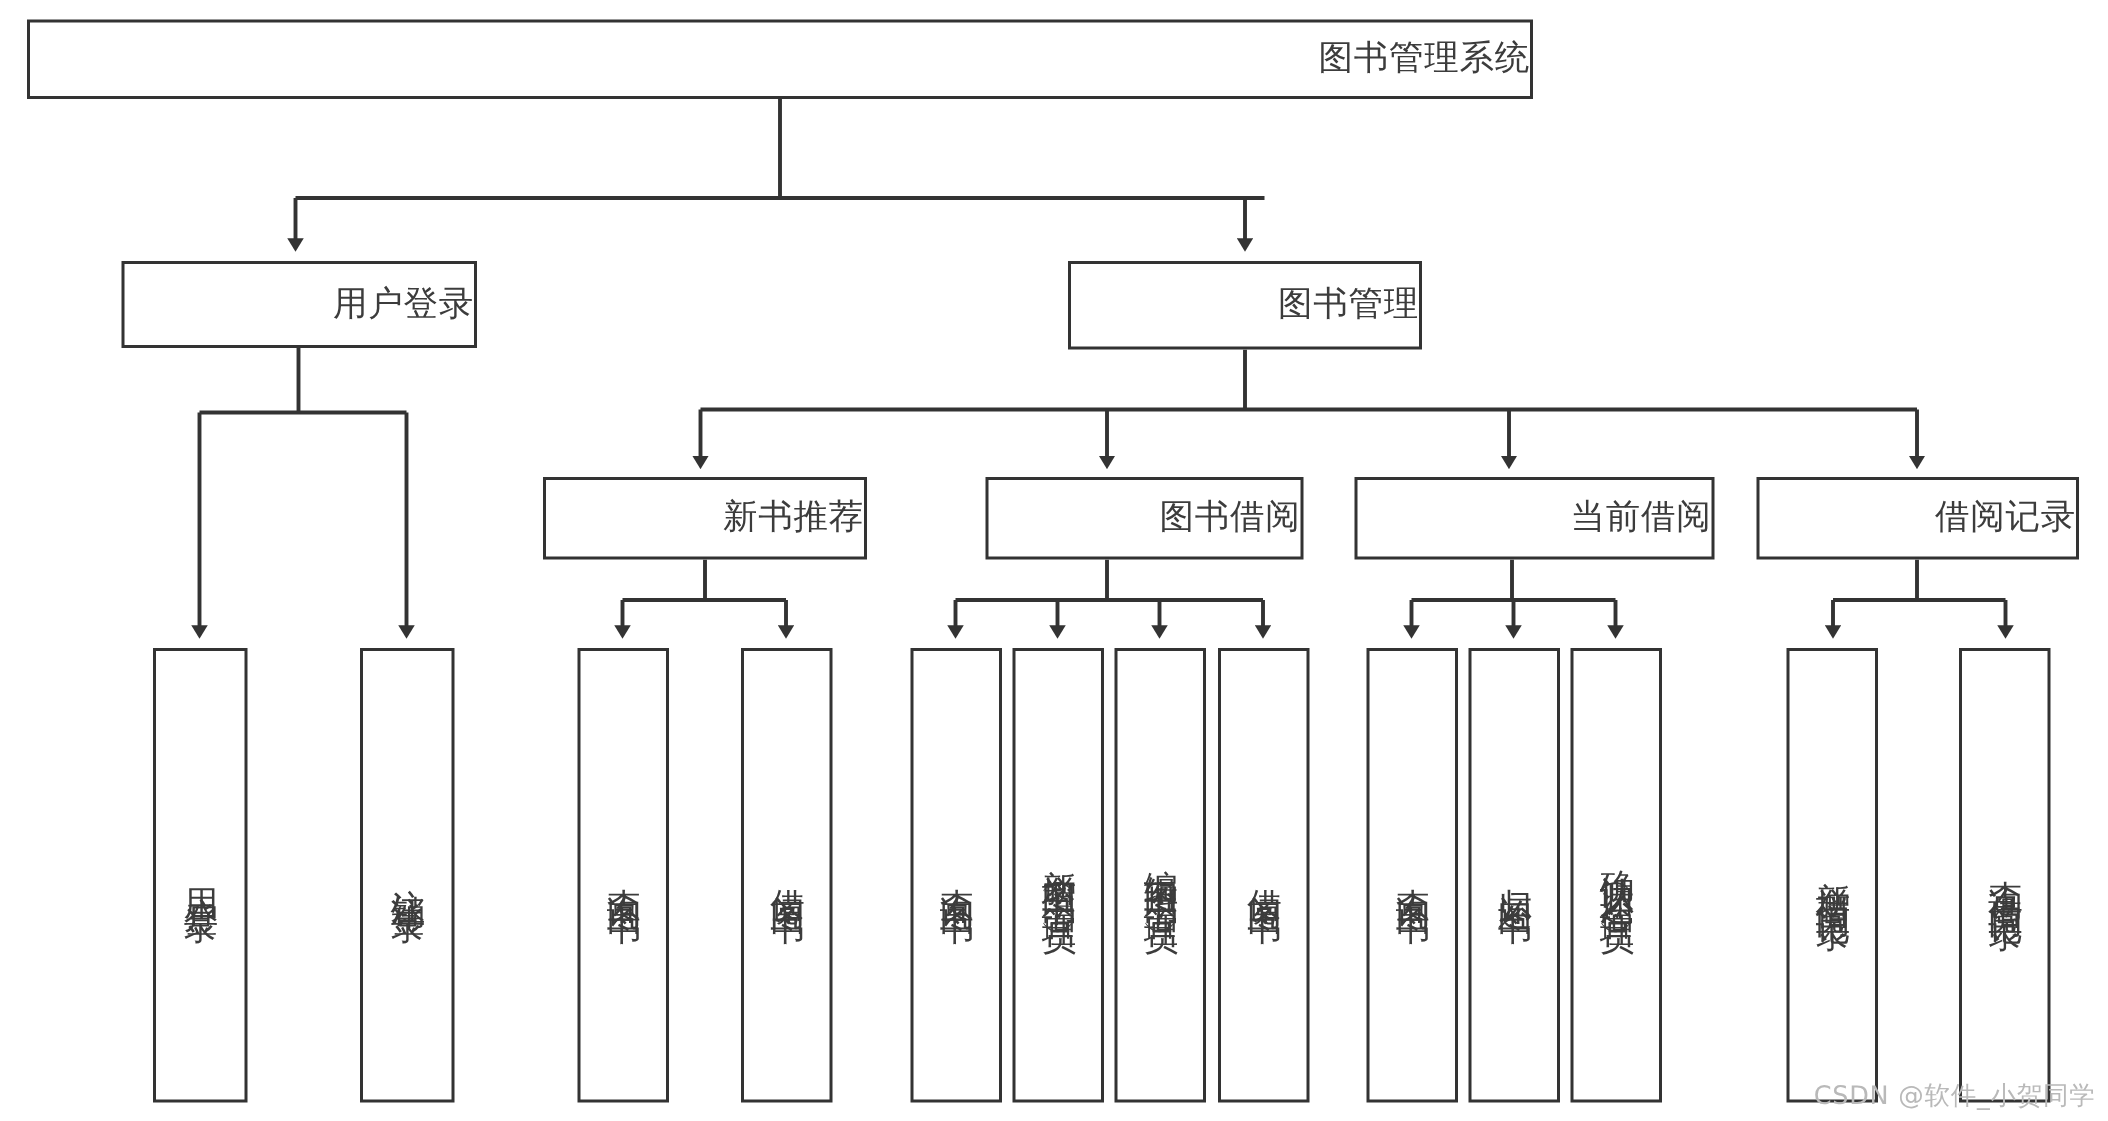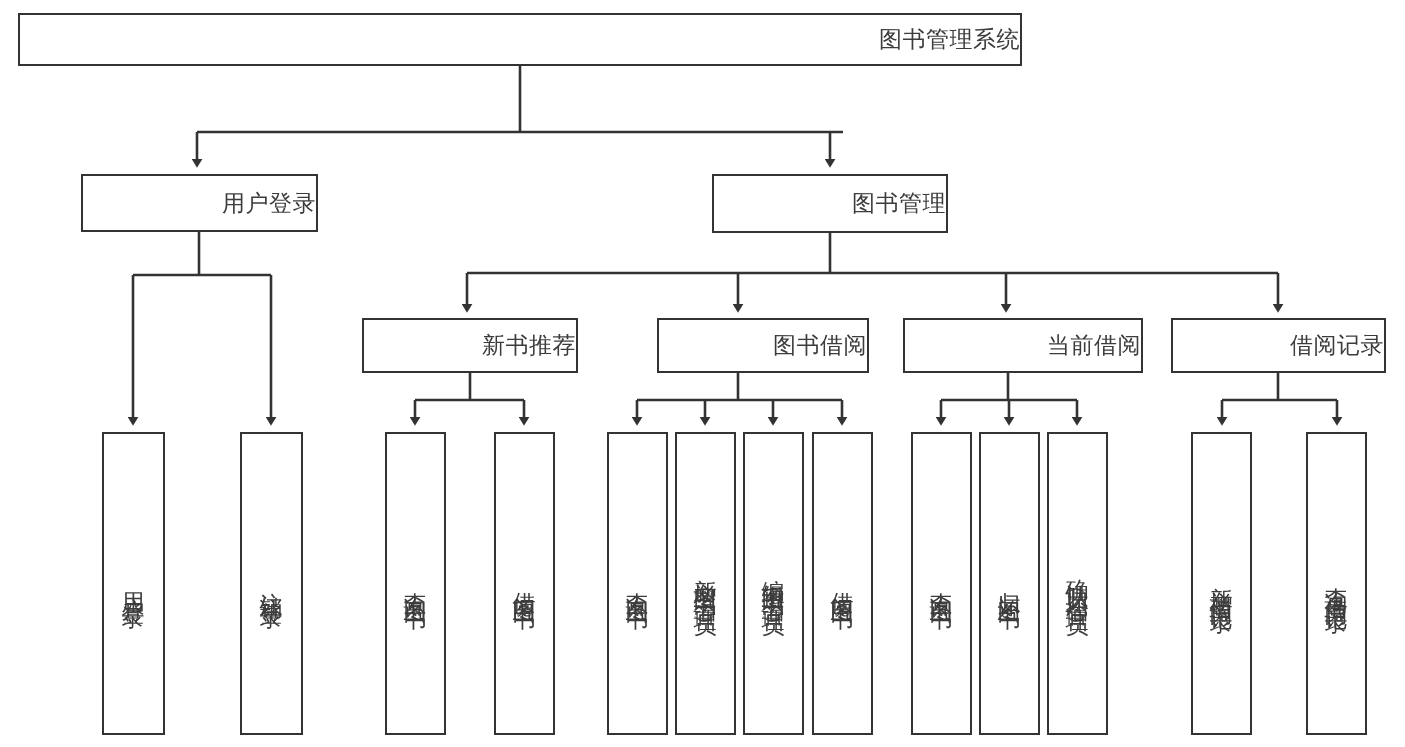--- a/index.html
+++ b/index.html
@@ -181,14 +181,15 @@
     <span class="label">确认归还（管理员）</span>
   </div>
 
   <div class="node vert" style="left:1191px; top:432px; width:61px; height:303px;">
     <span class="label">新增借阅记录</span>
   </div>
   <div class="node vert" style="left:1306px; top:432px; width:61px; height:303px;">
     <span class="label">查询借阅记录</span>
   </div>
 
+  <div id="watermark">CSDN @软件_小贺同学</div>
 
 </div>
 
 </body></html>

